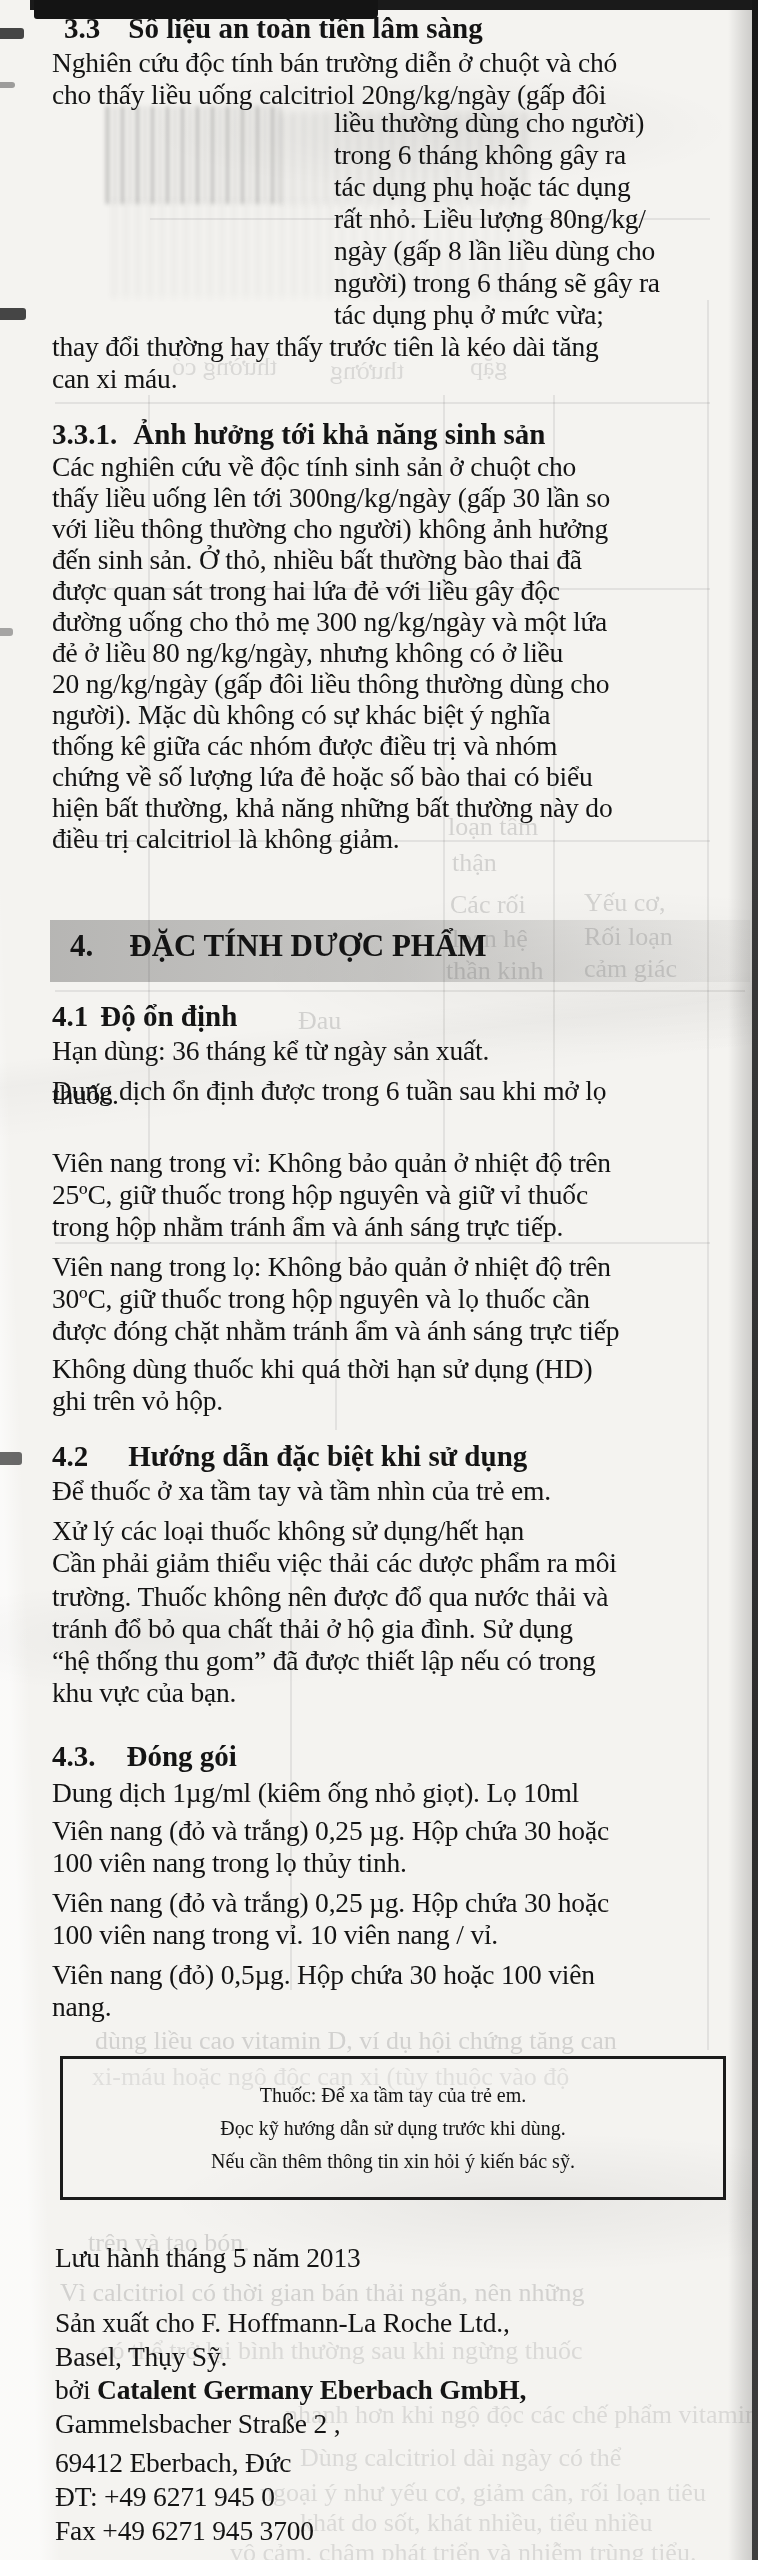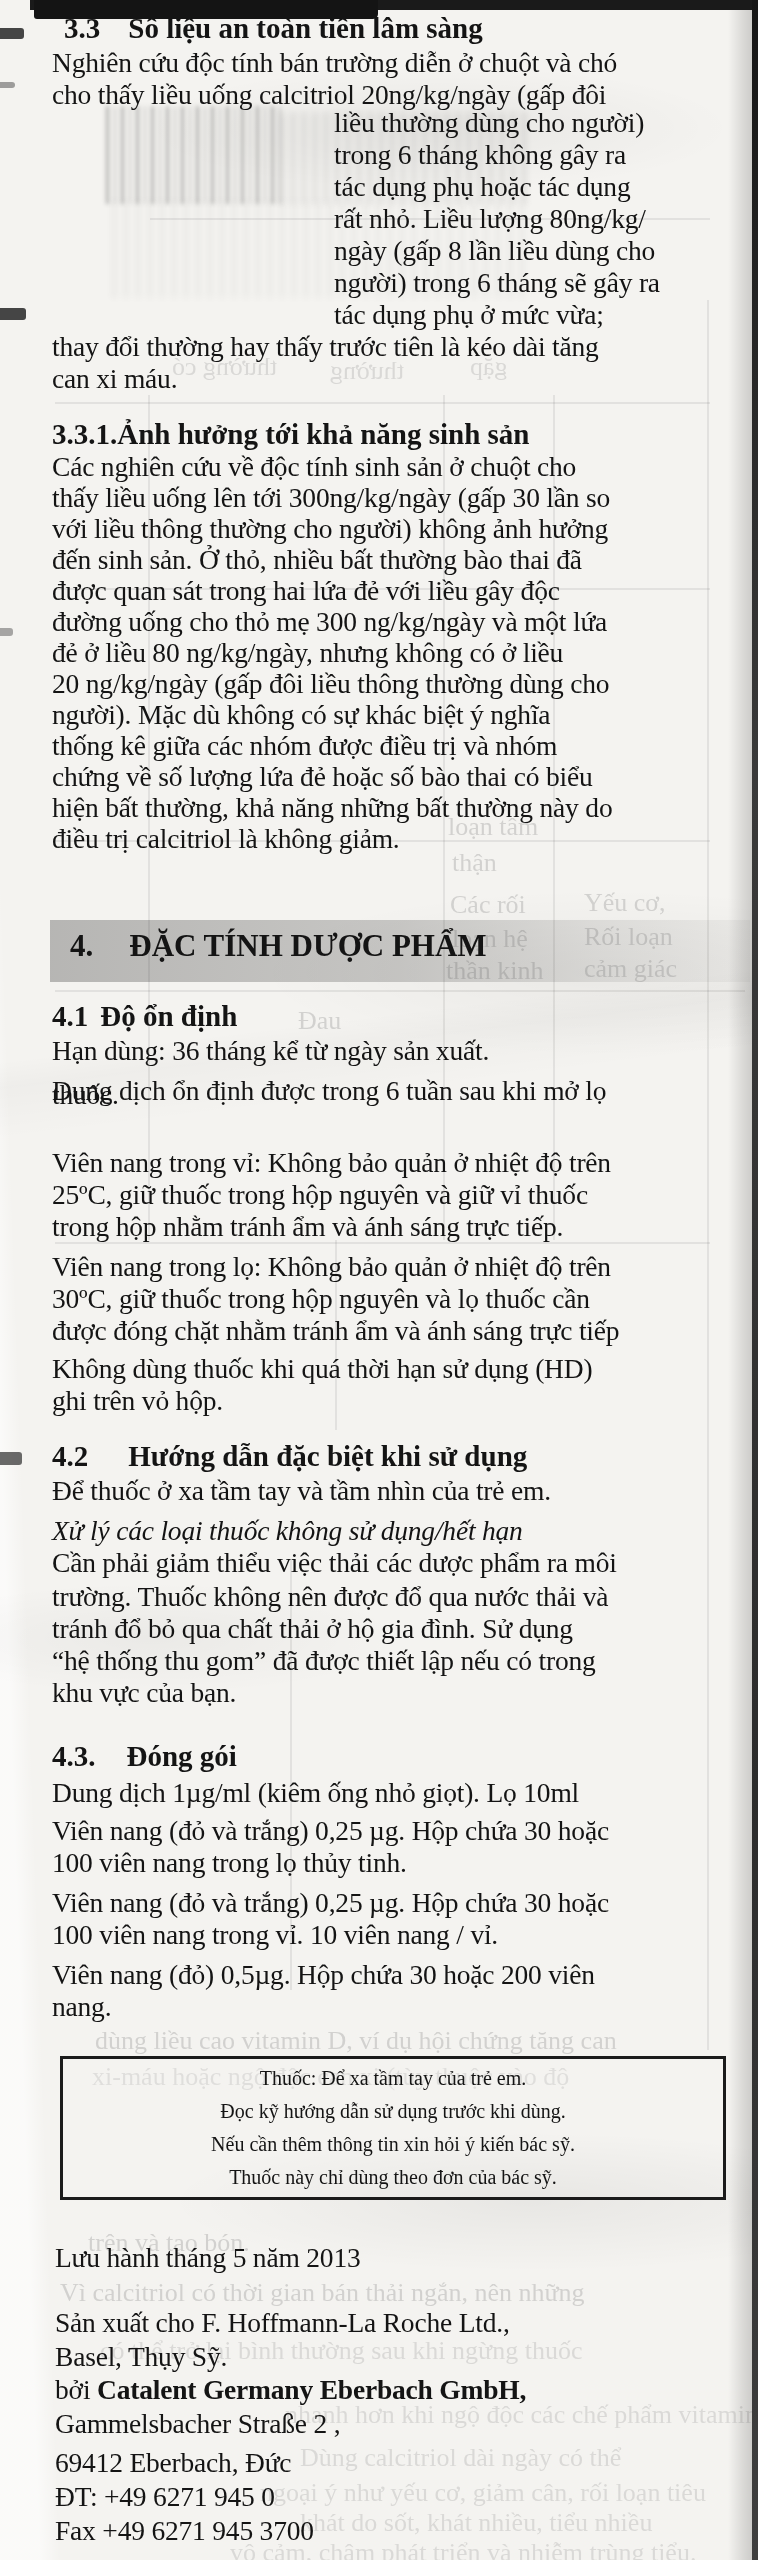--- a/index.html
+++ b/index.html
@@ -13,21 +13,21 @@
       radial-gradient(ellipse 520px 100px at 70% 86%, rgba(0,0,0,.05), transparent 70%),
       linear-gradient(173deg, transparent 0 40%, rgba(0,0,0,.025) 41%, transparent 43%),
       linear-gradient(88deg, rgba(255,255,255,.6) 0 40px, transparent 60px),
       #f4f3f0;
   }
   .line { position:absolute; left:52px; font-size:27.5px; line-height:30px;
           white-space:nowrap; letter-spacing:-.2px; }
   .ind  { left:334px; }
   .h    { font-weight:700; }
   .hd   { position:absolute; left:52px; font-weight:700; font-size:29px; white-space:nowrap; }
-  .it   { font-style:italic; }
+  .it   { }
   .bandhead { position:absolute; left:70px; top:928px; font-weight:700; font-size:31px; white-space:nowrap; z-index:3;}
   .band { position:absolute; left:50px; top:920px; width:700px; height:62px; z-index:2;
           background:linear-gradient(to right, rgba(40,40,40,.30), rgba(40,40,40,.22) 50%, rgba(40,40,40,.10) 78%, rgba(40,40,40,.04)); }
   .warnbox { position:absolute; left:60px; top:2056px; width:660px; height:138px;
              border:3px solid #1b1b1b; display:flex; flex-direction:column;
              justify-content:center; align-items:center; z-index:3; }
   .warnbox div { font-size:20px; line-height:33px; white-space:nowrap; }
   .topbar1 { position:absolute; left:30px; top:0; width:728px; height:10px; background:#1a1a1a; z-index:5;}
   .topbar2 { position:absolute; left:34px; top:0; width:344px; height:19px; background:#141414; border-radius:0 0 5px 3px; z-index:5;}
   .edgeband { position:absolute; right:6px; top:0; width:24px; height:100%;
@@ -113,21 +113,21 @@
     <div class="line ind" style="top:140px">trong 6 tháng không gây ra</div>
     <div class="line ind" style="top:172px">tác dụng phụ hoặc tác dụng</div>
     <div class="line ind" style="top:204px">rất nhỏ. Liều lượng 80ng/kg/</div>
     <div class="line ind" style="top:236px">ngày (gấp 8 lần liều dùng cho</div>
     <div class="line ind" style="top:268px">người) trong 6 tháng sẽ gây ra</div>
     <div class="line ind" style="top:300px">tác dụng phụ ở mức vừa;</div>
     <div class="line" style="top:332px">thay đổi thường hay thấy trước tiên là kéo dài tăng</div>
     <div class="line" style="top:364px">can xi máu.</div>
 
     <div class="hd" style="top:418px">
-      <span>3.3.1.</span><span style="">Ảnh hưởng tới khả năng sinh sản</span>
+      <span>3.3.1.</span><span style="margin-left:16px">Ảnh hưởng tới khả năng sinh sản</span>
     </div>
     <div class="line" style="top:452px">Các nghiên cứu về độc tính sinh sản ở chuột cho</div>
     <div class="line" style="top:483px">thấy liều uống lên tới 300ng/kg/ngày (gấp 30 lần so</div>
     <div class="line" style="top:514px">với liều thông thường cho người) không ảnh hưởng</div>
     <div class="line" style="top:545px">đến sinh sản. Ở thỏ, nhiều bất thường bào thai đã</div>
     <div class="line" style="top:576px">được quan sát trong hai lứa đẻ với liều gây độc</div>
     <div class="line" style="top:607px">đường uống cho thỏ mẹ 300 ng/kg/ngày và một lứa</div>
     <div class="line" style="top:638px">đẻ ở liều 80 ng/kg/ngày, nhưng không có ở liều</div>
     <div class="line" style="top:669px">20 ng/kg/ngày (gấp đôi liều thông thường dùng cho</div>
     <div class="line" style="top:700px">người). Mặc dù không có sự khác biệt ý nghĩa</div>
@@ -168,28 +168,27 @@
     <div class="line" style="top:1678px">khu vực của bạn.</div>
 
     <div class="hd" style="top:1740px">
       <span>4.3.</span><span style="margin-left:31px">Đóng gói</span>
     </div>
     <div class="line" style="top:1778px">Dung dịch 1µg/ml (kiêm ống nhỏ giọt). Lọ 10ml</div>
     <div class="line" style="top:1816px">Viên nang (đỏ và trắng) 0,25 µg. Hộp chứa 30 hoặc</div>
     <div class="line" style="top:1848px">100 viên nang trong lọ thủy tinh.</div>
     <div class="line" style="top:1888px">Viên nang (đỏ và trắng) 0,25 µg. Hộp chứa 30 hoặc</div>
     <div class="line" style="top:1920px">100 viên nang trong vỉ. 10 viên nang / vỉ.</div>
-    <div class="line" style="top:1960px">Viên nang (đỏ) 0,5µg. Hộp chứa 30 hoặc 200 viên</div>
+    <div class="line" style="top:1960px">Viên nang (đỏ) 0,5µg. Hộp chứa 30 hoặc 100 viên</div>
     <div class="line" style="top:1992px">nang.</div>
 
     <div class="warnbox">
       <div>Thuốc: Để xa tầm tay của trẻ em.</div>
       <div>Đọc kỹ hướng dẫn sử dụng trước khi dùng.</div>
       <div>Nếu cần thêm thông tin xin hỏi ý kiến bác sỹ.</div>
-      <div>Thuốc này chỉ dùng theo đơn của bác sỹ.</div>
     </div>
 
     <div class="line" style="left:55px;top:2243px">Lưu hành tháng 5 năm 2013</div>
 
     <div class="line" style="left:55px;top:2308px">Sản xuất cho F. Hoffmann-La Roche Ltd.,</div>
     <div class="line" style="left:55px;top:2342px">Basel, Thụy Sỹ.</div>
     <div class="line" style="left:55px;top:2375px">
       <span>bởi </span><span class="h">Catalent Germany Eberbach GmbH,</span>
     </div>
     <div class="line" style="left:55px;top:2409px">Gammelsbacher Straße 2 ,</div>

